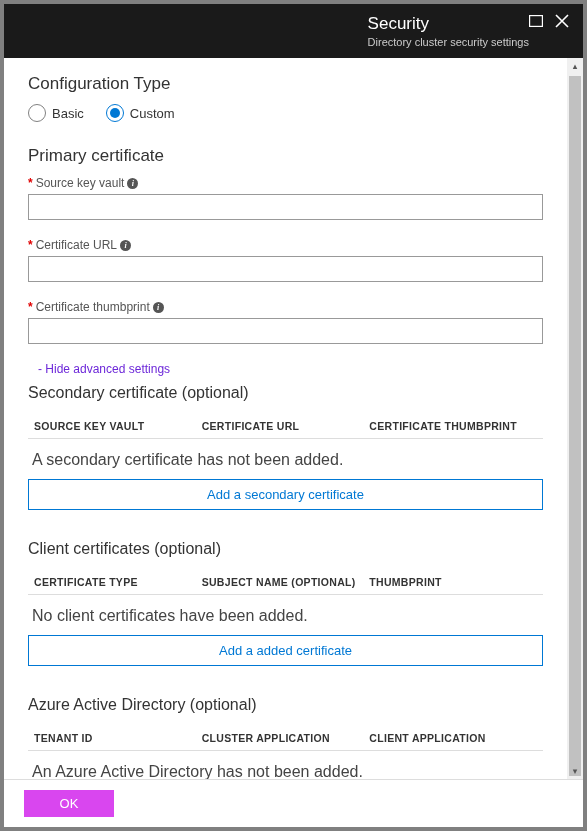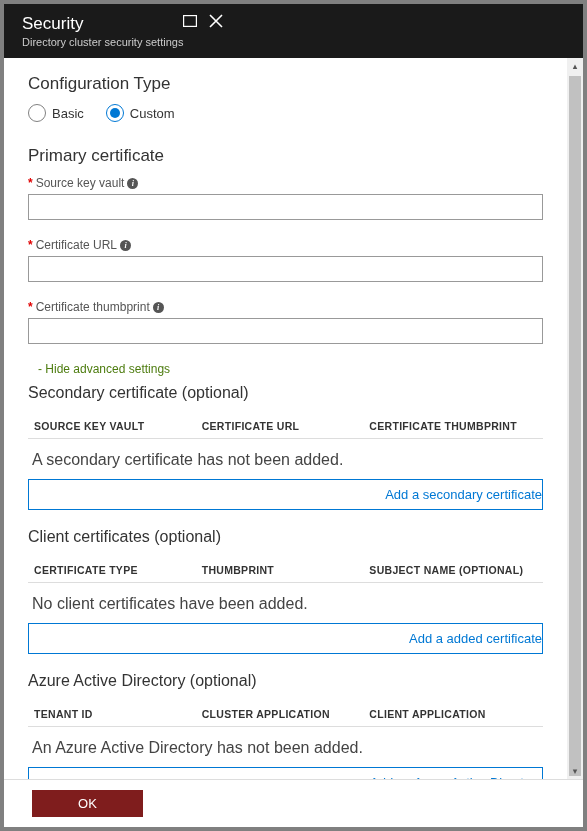--- a/index.html
+++ b/index.html
@@ -20,21 +20,21 @@
       height: 100%;
       display: flex;
       flex-direction: column;
       position: relative;
     }
     .blade-header {
       background: #1a1a1a;
       color: #ffffff;
       padding: 10px 14px 10px 18px;
       display: flex;
-      justify-content: flex-start;
+      justify-content: flex-end;
       align-items: flex-start;
     }
     .blade-header-text {
       display: flex;
       flex-direction: column;
     }
     .blade-title {
       font-size: 17px;
       font-weight: 400;
     }
@@ -160,21 +160,21 @@
       font-family: Georgia, serif;
     }
     .text-input {
       width: 100%;
       border: 1px solid #999999;
       padding: 5px 6px;
       font-size: 13px;
       height: 26px;
     }
     .link-line {
-      color: #4d7c0f;
+      color: #6d28d9;
       font-size: 12px;
       cursor: pointer;
       margin: 6px 0 8px 10px;
     }
 
     .sub-section-title {
       font-size: 16px;
       font-weight: 400;
       color: #333;
       margin: 2px 0 12px 0;
@@ -199,38 +199,37 @@
       color: #444;
       padding: 12px 4px 10px 4px;
     }
     .add-btn {
       border: 1px solid #0078d4;
       color: #0078d4;
       background: #fff;
       font-size: 13px;
       padding: 7px 0;
       width: 100%;
-      text-align: right;
-      cursor: pointer;
-      margin-bottom: 16px;
+      text-align: center;
+      cursor: pointer;
+      margin-bottom: 28px;
     }
 
     .blade-footer {
       border-top: 1px solid #dddddd;
       padding: 10px 20px;
     }
     .ok-btn {
-      background: #7f1d1d;
+      background: #d946ef;
       color: #fff;
       border: none;
       padding: 6px 0;
-      width: 111px;
+      width: 90px;
       font-size: 13px;
       cursor: pointer;
-      margin-left: 8px;
     }
   </style>
 </head>
 <body>
 
 <div class="blade">
 
   <div class="blade-header">
     <div class="blade-header-text">
       <div class="blade-title">Security</div>
@@ -304,22 +303,22 @@
         <div class="col">CERTIFICATE URL</div>
         <div class="col">CERTIFICATE THUMBPRINT</div>
       </div>
       <hr class="hr">
       <div class="empty-msg">A secondary certificate has not been added.</div>
       <button class="add-btn">Add a secondary certificate</button>
 
       <div class="sub-section-title">Client certificates (optional)</div>
       <div class="table-head">
         <div class="col">CERTIFICATE TYPE</div>
+        <div class="col">SUBJECT NAME (OPTIONAL)</div>
         <div class="col">THUMBPRINT</div>
-        <div class="col">SUBJECT NAME (OPTIONAL)</div>
       </div>
       <hr class="hr">
       <div class="empty-msg">No client certificates have been added.</div>
       <button class="add-btn">Add a added certificate</button>
 
       <div class="sub-section-title">Azure Active Directory (optional)</div>
       <div class="table-head">
         <div class="col">TENANT ID</div>
         <div class="col">CLUSTER APPLICATION</div>
         <div class="col">CLIENT APPLICATION</div>

